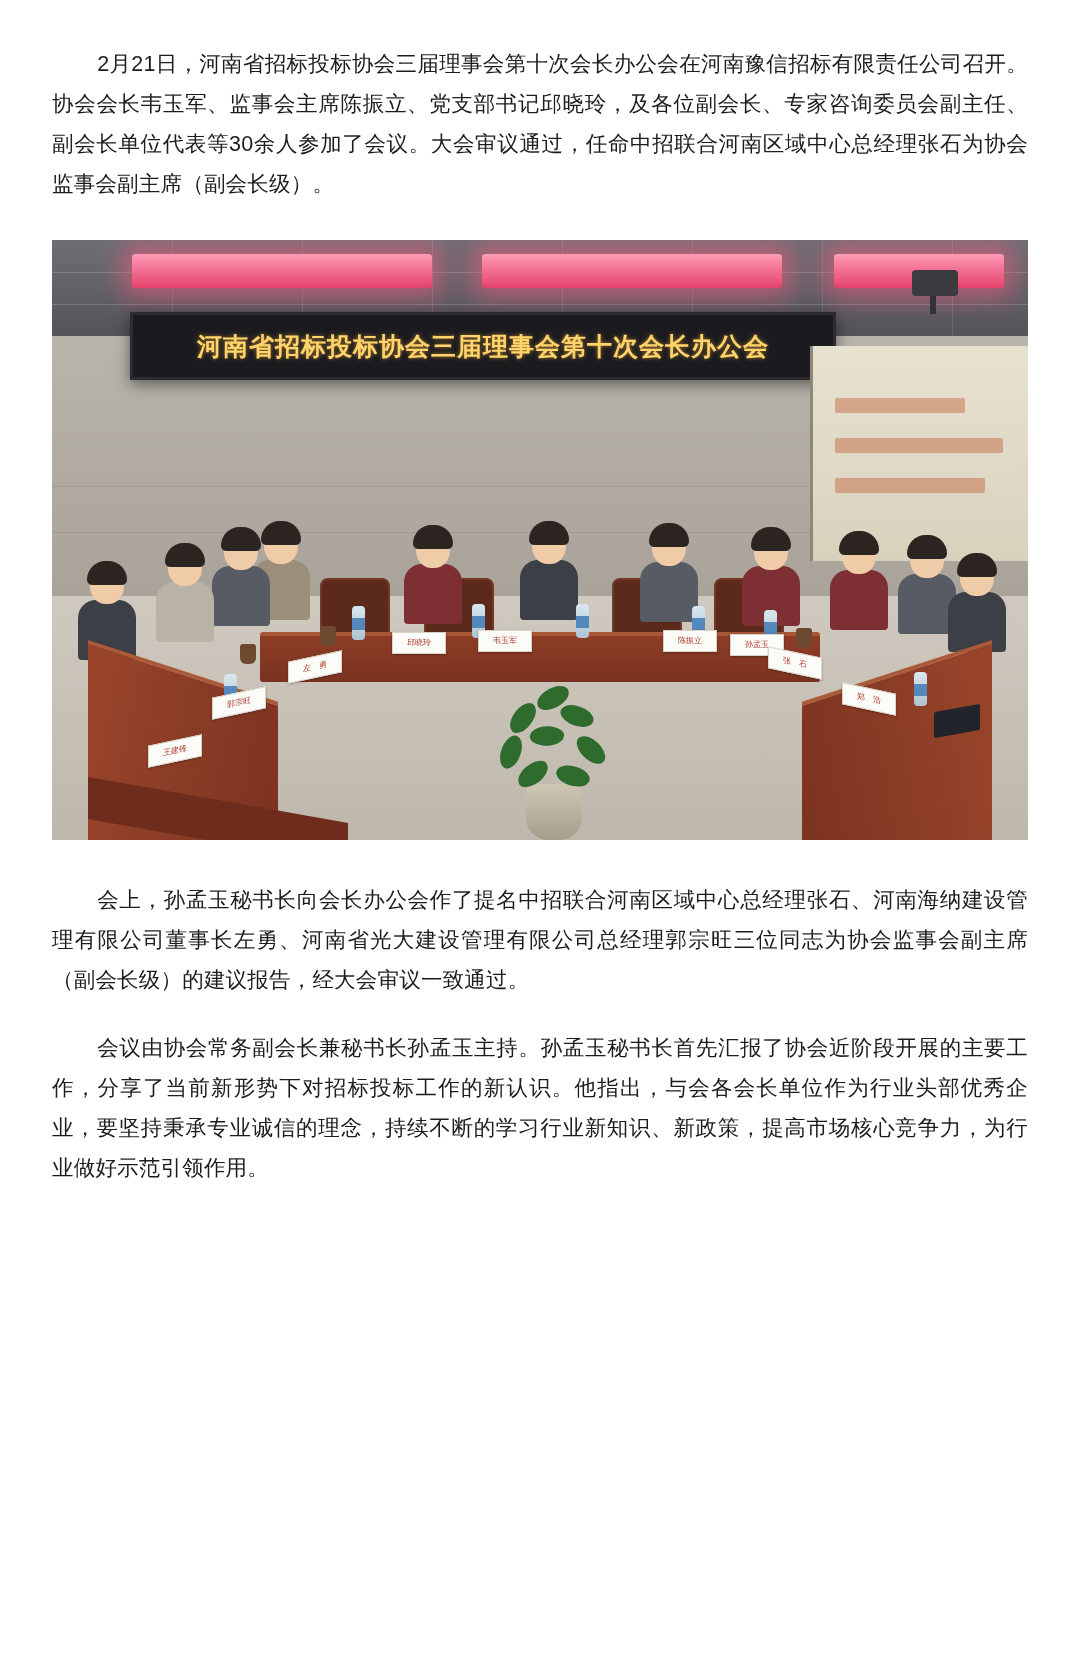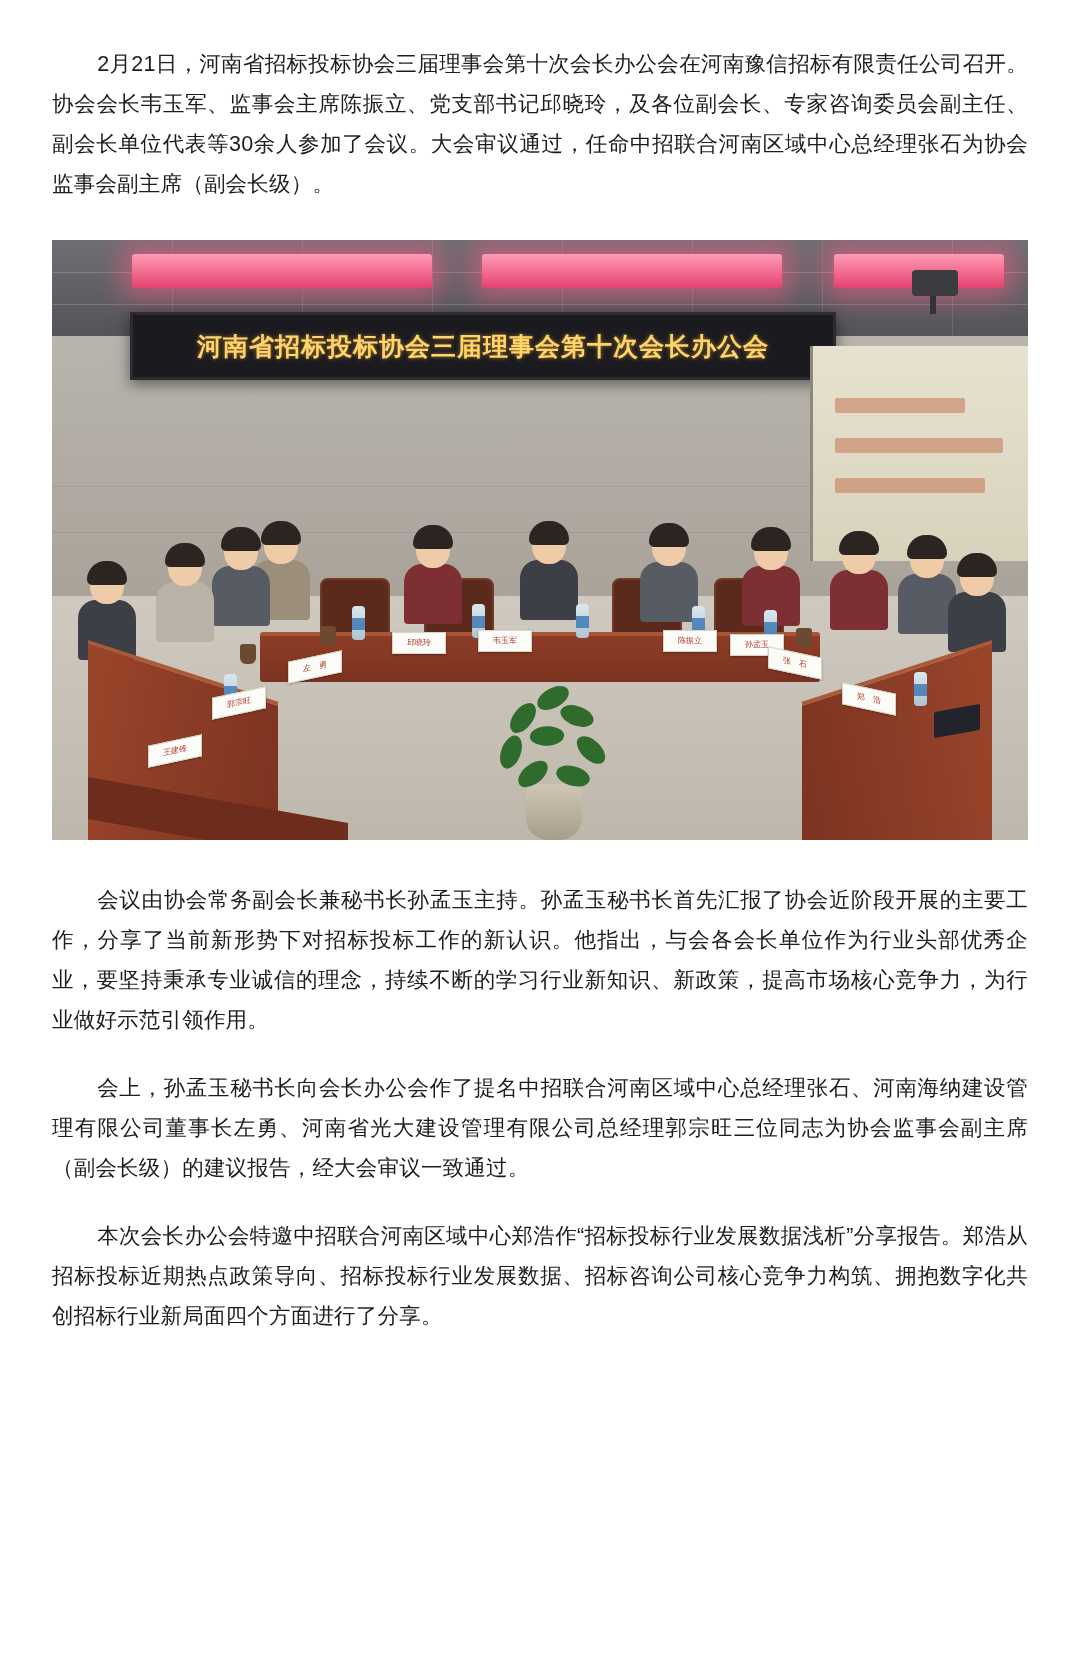--- a/index.html
+++ b/index.html
@@ -377,17 +377,16 @@
         <div class="leaf" style="left:92px; top:60px; transform:rotate(52deg);"></div>
         <div class="leaf" style="left:48px; top:46px; transform:rotate(6deg);"></div>
         <div class="leaf" style="left:34px; top:84px; transform:rotate(-30deg);"></div>
         <div class="leaf" style="left:74px; top:86px; transform:rotate(24deg);"></div>
       </div>
 
       <div class="table-front-left"></div>
     </div>
   </div>
 
+  <p class="body-text">会上，孙孟玉秘书长向会长办公会作了提名中招联合河南区域中心总经理张石、河南海纳建设管理有限公司董事长左勇、河南省光大建设管理有限公司总经理郭宗旺三位同志为协会监事会副主席（副会长级）的建议报告，经大会审议一致通过。</p>
   <p class="body-text">会议由协会常务副会长兼秘书长孙孟玉主持。孙孟玉秘书长首先汇报了协会近阶段开展的主要工作，分享了当前新形势下对招标投标工作的新认识。他指出，与会各会长单位作为行业头部优秀企业，要坚持秉承专业诚信的理念，持续不断的学习行业新知识、新政策，提高市场核心竞争力，为行业做好示范引领作用。</p>
-  <p class="body-text">会上，孙孟玉秘书长向会长办公会作了提名中招联合河南区域中心总经理张石、河南海纳建设管理有限公司董事长左勇、河南省光大建设管理有限公司总经理郭宗旺三位同志为协会监事会副主席（副会长级）的建议报告，经大会审议一致通过。</p>
-  <p class="body-text">本次会长办公会特邀中招联合河南区域中心郑浩作“招标投标行业发展数据浅析”分享报告。郑浩从招标投标近期热点政策导向、招标投标行业发展数据、招标咨询公司核心竞争力构筑、拥抱数字化共创招标行业新局面四个方面进行了分享。</p>
 
 </div>
 
 </body></html>

